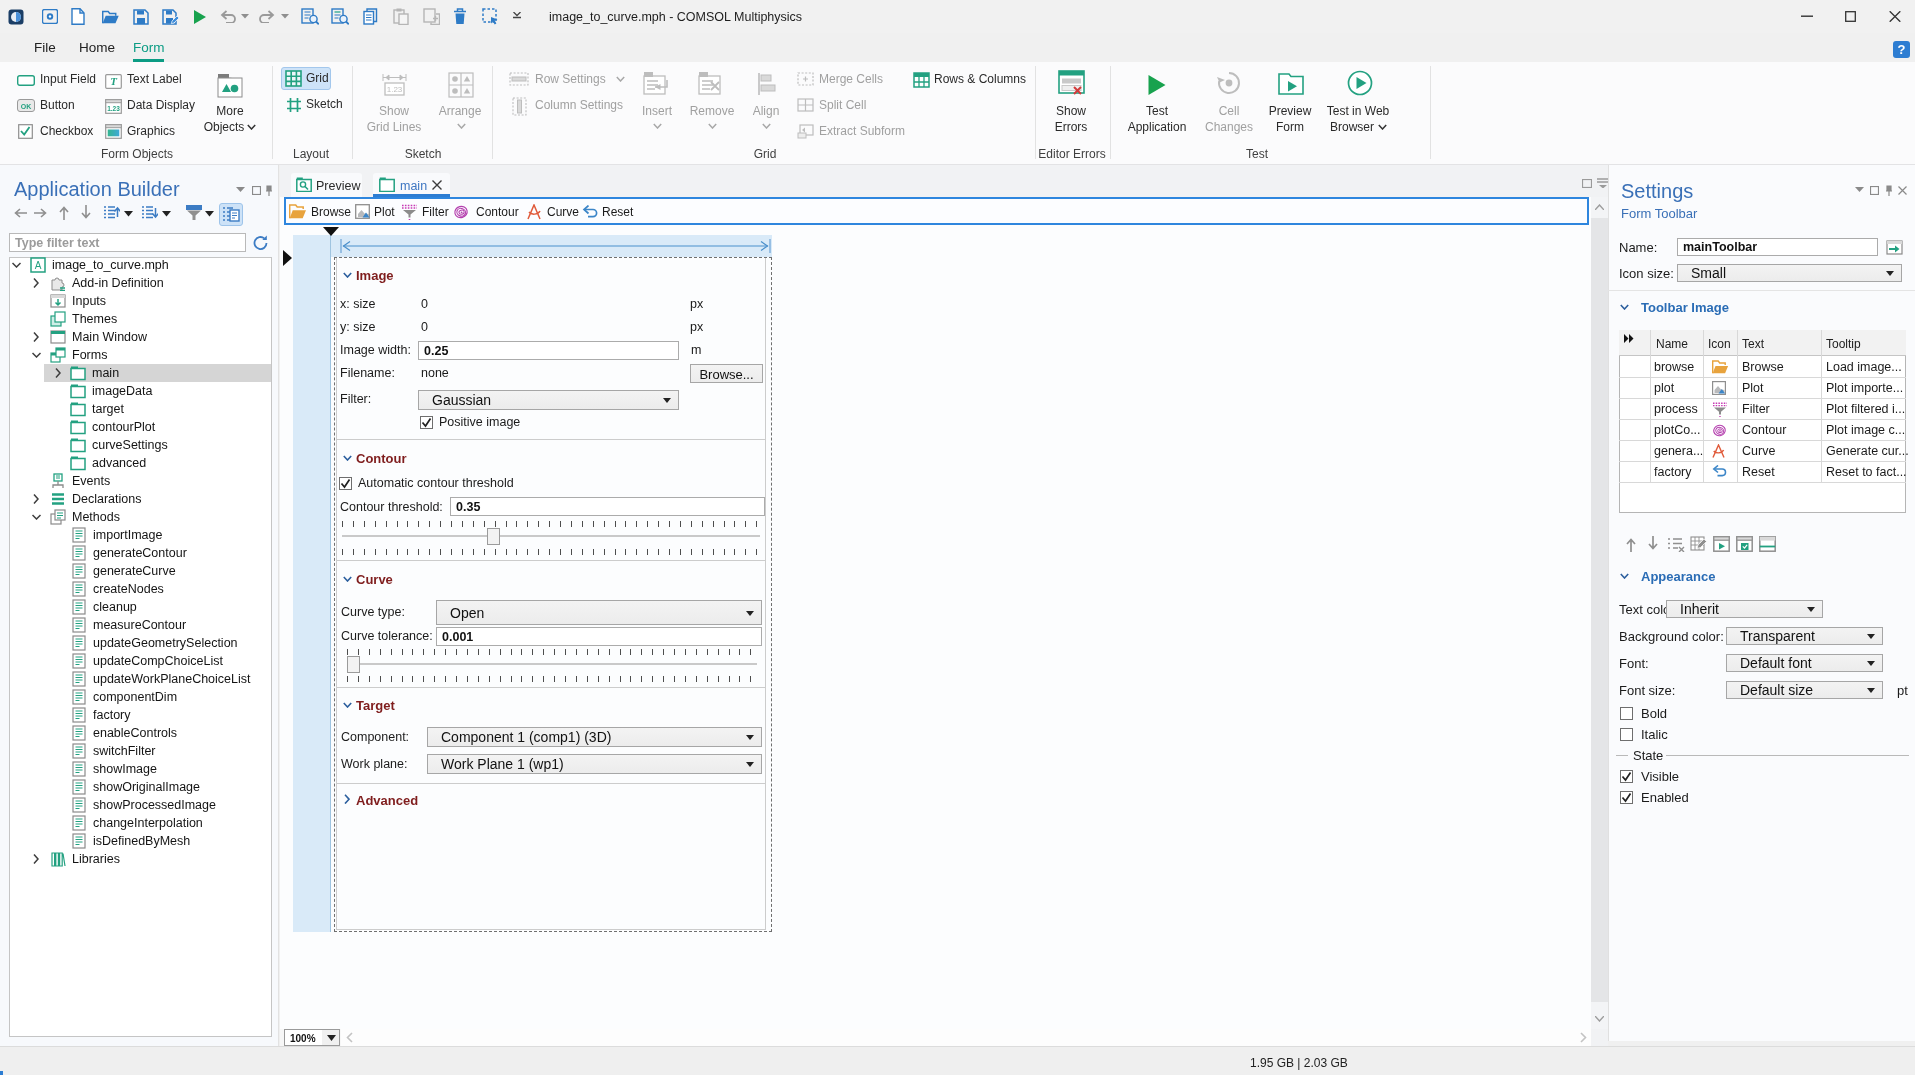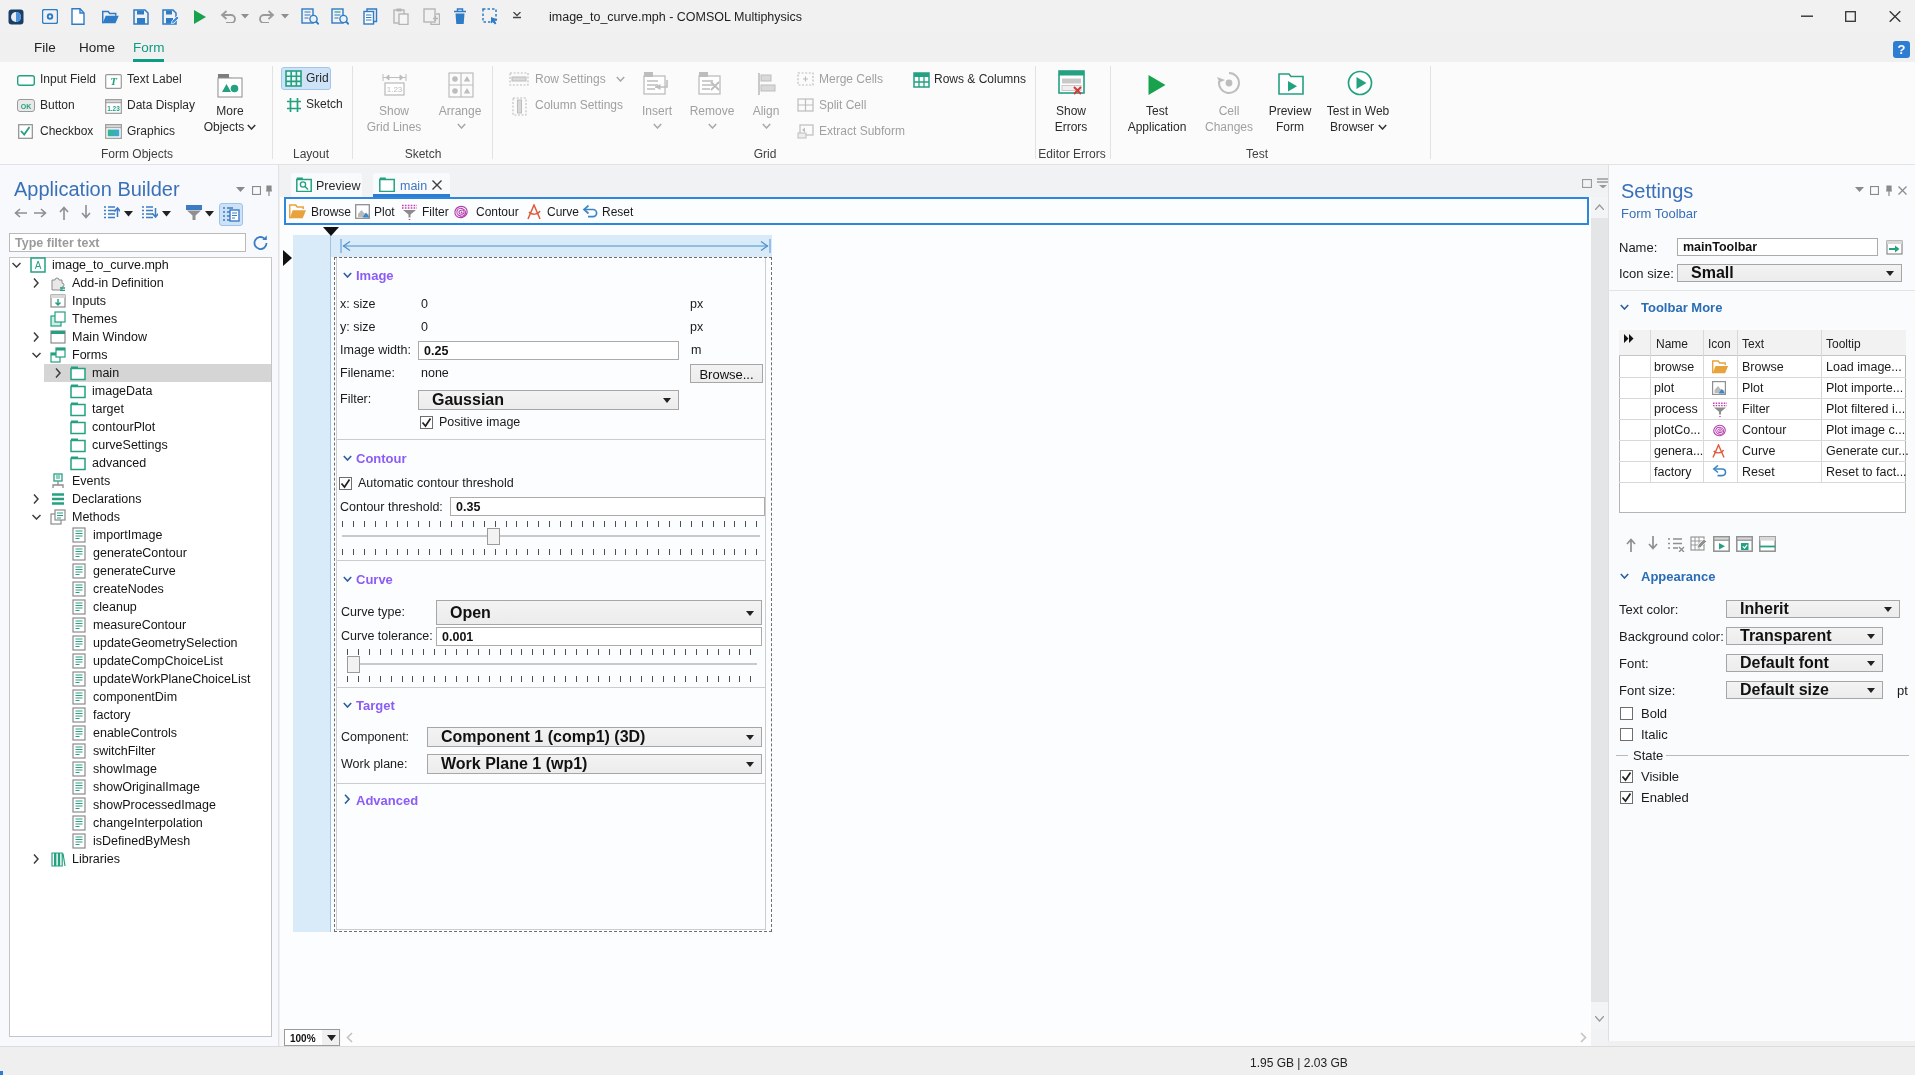--- a/index.html
+++ b/index.html
@@ -1,30 +1,30 @@
 <!DOCTYPE html>
 <html><head><meta charset="utf-8"><style>
 *{margin:0;padding:0;box-sizing:border-box;}
 html,body{width:1915px;height:1075px;overflow:hidden;background:#f0f0f0;
  font-family:"Liberation Sans",sans-serif;-webkit-font-smoothing:antialiased;}
 .abs{position:absolute;}
 .t13{font-size:12.5px;color:#1b1b1b;white-space:nowrap;}
 .t12{font-size:12px;color:#1b1b1b;white-space:nowrap;}
 .combo{position:absolute;background:linear-gradient(#f3f3f3,#ececec);border:1px solid #a6a6a6;border-radius:0;}
-.combo .ct{position:absolute;left:13px;top:50%;transform:translateY(-50%);font-size:16px;color:#111;white-space:nowrap;font-weight:bold;}
+.combo .ct{position:absolute;left:13px;top:50%;transform:translateY(-50%);font-size:14px;color:#111;white-space:nowrap;}
 .combo .ar{position:absolute;right:7px;top:50%;margin-top:-2px;width:0;height:0;border-left:4.5px solid transparent;border-right:4.5px solid transparent;border-top:5px solid #222;}
 .tbox{position:absolute;background:#fff;border:1px solid #ababab;font-weight:bold;}
 .tbox .tv{position:absolute;left:5px;top:50%;transform:translateY(-50%);font-size:12.5px;color:#111;white-space:nowrap;}
 .cb{position:absolute;width:13px;height:13px;background:#fff;border:1px solid #6e6e6e;}
 .sep{position:absolute;width:1px;background:#e2e2e2;}
 .grplbl{position:absolute;font-size:12px;color:#3f3f3f;white-space:nowrap;transform:translateX(-50%);}
 .ritem{position:absolute;font-size:12px;color:#2a2a2a;white-space:nowrap;}
 .ritemd{position:absolute;font-size:12px;color:#a0a0a0;white-space:nowrap;}
 .treerow{position:absolute;height:18px;font-size:12.5px;color:#141414;white-space:nowrap;}
-.shead{position:absolute;font-size:13px;font-weight:bold;color:#8b5cf6;white-space:nowrap;}
+.shead{position:absolute;font-size:13px;font-weight:bold;color:#7f1d1d;white-space:nowrap;}
 .tbl{position:absolute;font-size:12px;color:#1b1b1b;white-space:nowrap;}
 .ticks{position:absolute;height:6px;background:repeating-linear-gradient(90deg,#4d4d4d 0 1px,transparent 1px 10.9px);}
 </style></head><body>
 <div class="abs" style="left:0;top:0;width:1915px;height:33px;background:#f1f1f1"></div>
 <svg class="abs" style="left:8px;top:9px" width="16" height="16" viewBox="0 0 16 16">
     <rect x="0.5" y="0.5" width="15" height="15" rx="3" fill="#1b3e66"></rect>
     <circle cx="8" cy="8" r="5" fill="#e8eef5"></circle>
     <path d="M8 3a5 5 0 0 1 0 10z" fill="#4a90d9"></path>
   </svg>
 <svg class="abs" style="left:42px;top:9px" width="16" height="15" viewBox="0 0 16 15">
@@ -787,21 +787,21 @@
   </svg>
 <div class="abs" style="left:1619px;top:266px;font-size:13px;color:#1b1b1b;white-space:nowrap">Icon size:</div>
 <div class="combo" style="left:1677px;top:264px;width:225px;height:18px">
     <span class="ct">Small</span>
     <span class="ar"></span>
   </div>
 <div class="abs" style="left:1608px;top:290px;width:307px;height:1px;background:#e4e4e4"></div>
 <svg class="abs" style="left:1620px;top:304px" width="9" height="6" viewBox="0 0 9 6">
     <path d="M0.8 1l3.7 4 3.7-4" fill="none" stroke="#2c5f9e" stroke-width="1.6"></path>
   </svg>
-<div class="abs" style="left:1641px;top:300px;font-size:13px;font-weight:bold;color:#2a6cb5">Toolbar More</div>
+<div class="abs" style="left:1641px;top:300px;font-size:13px;font-weight:bold;color:#2a6cb5">Toolbar Image</div>
 <div class="abs" style="left:1619px;top:330px;width:287px;height:183px;background:#fff;border:1px solid #b5b5b5"></div>
 <div class="abs" style="left:1619px;top:330px;width:287px;height:26px;background:#f2f2f2;border-bottom:1px solid #c5c5c5"></div>
 <div class="abs" style="left:1650px;top:330px;width:1px;height:152px;background:#d8d8d8"></div>
 <div class="abs" style="left:1703px;top:330px;width:1px;height:152px;background:#d8d8d8"></div>
 <div class="abs" style="left:1737px;top:330px;width:1px;height:152px;background:#d8d8d8"></div>
 <div class="abs" style="left:1821px;top:330px;width:1px;height:152px;background:#d8d8d8"></div>
 <div class="abs" style="left:1619px;top:377px;width:287px;height:1px;background:#d8d8d8"></div>
 <div class="abs" style="left:1619px;top:398px;width:287px;height:1px;background:#d8d8d8"></div>
 <div class="abs" style="left:1619px;top:419px;width:287px;height:1px;background:#d8d8d8"></div>
 <div class="abs" style="left:1619px;top:440px;width:287px;height:1px;background:#d8d8d8"></div>
@@ -889,21 +889,21 @@
 <svg class="abs" style="left:1759px;top:536px" width="17" height="16" viewBox="0 0 17 16">
     <rect x="0.8" y="0.8" width="15.4" height="14.4" fill="#fff" stroke="#8f8f8f" stroke-width="1.5"></rect>
     <rect x="0.8" y="0.8" width="15.4" height="3.8" fill="#d9d9d9"></rect>
     <path d="M0.8 10.5h15.4" stroke="#23a181" stroke-width="1.8"></path>
   </svg>
 <svg class="abs" style="left:1620px;top:573px" width="9" height="6" viewBox="0 0 9 6">
     <path d="M0.8 1l3.7 4 3.7-4" fill="none" stroke="#2c5f9e" stroke-width="1.6"></path>
   </svg>
 <div class="abs" style="left:1641px;top:569px;font-size:13px;font-weight:bold;color:#2a6cb5">Appearance</div>
 <div class="abs" style="left:1619px;top:602px;font-size:13px;color:#1b1b1b;white-space:nowrap">Text color:</div>
-<div class="combo" style="left:1726px;top:600px;width:174px;height:18px">
+<div class="combo" style="left:1666px;top:600px;width:157px;height:18px">
     <span class="ct">Inherit</span>
     <span class="ar"></span>
   </div>
 <div class="abs" style="left:1619px;top:629px;font-size:13px;color:#1b1b1b;white-space:nowrap">Background color:</div>
 <div class="combo" style="left:1726px;top:627px;width:157px;height:18px">
     <span class="ct">Transparent</span>
     <span class="ar"></span>
   </div>
 <div class="abs" style="left:1619px;top:656px;font-size:13px;color:#1b1b1b;white-space:nowrap">Font:</div>
 <div class="combo" style="left:1726px;top:654px;width:157px;height:18px">

